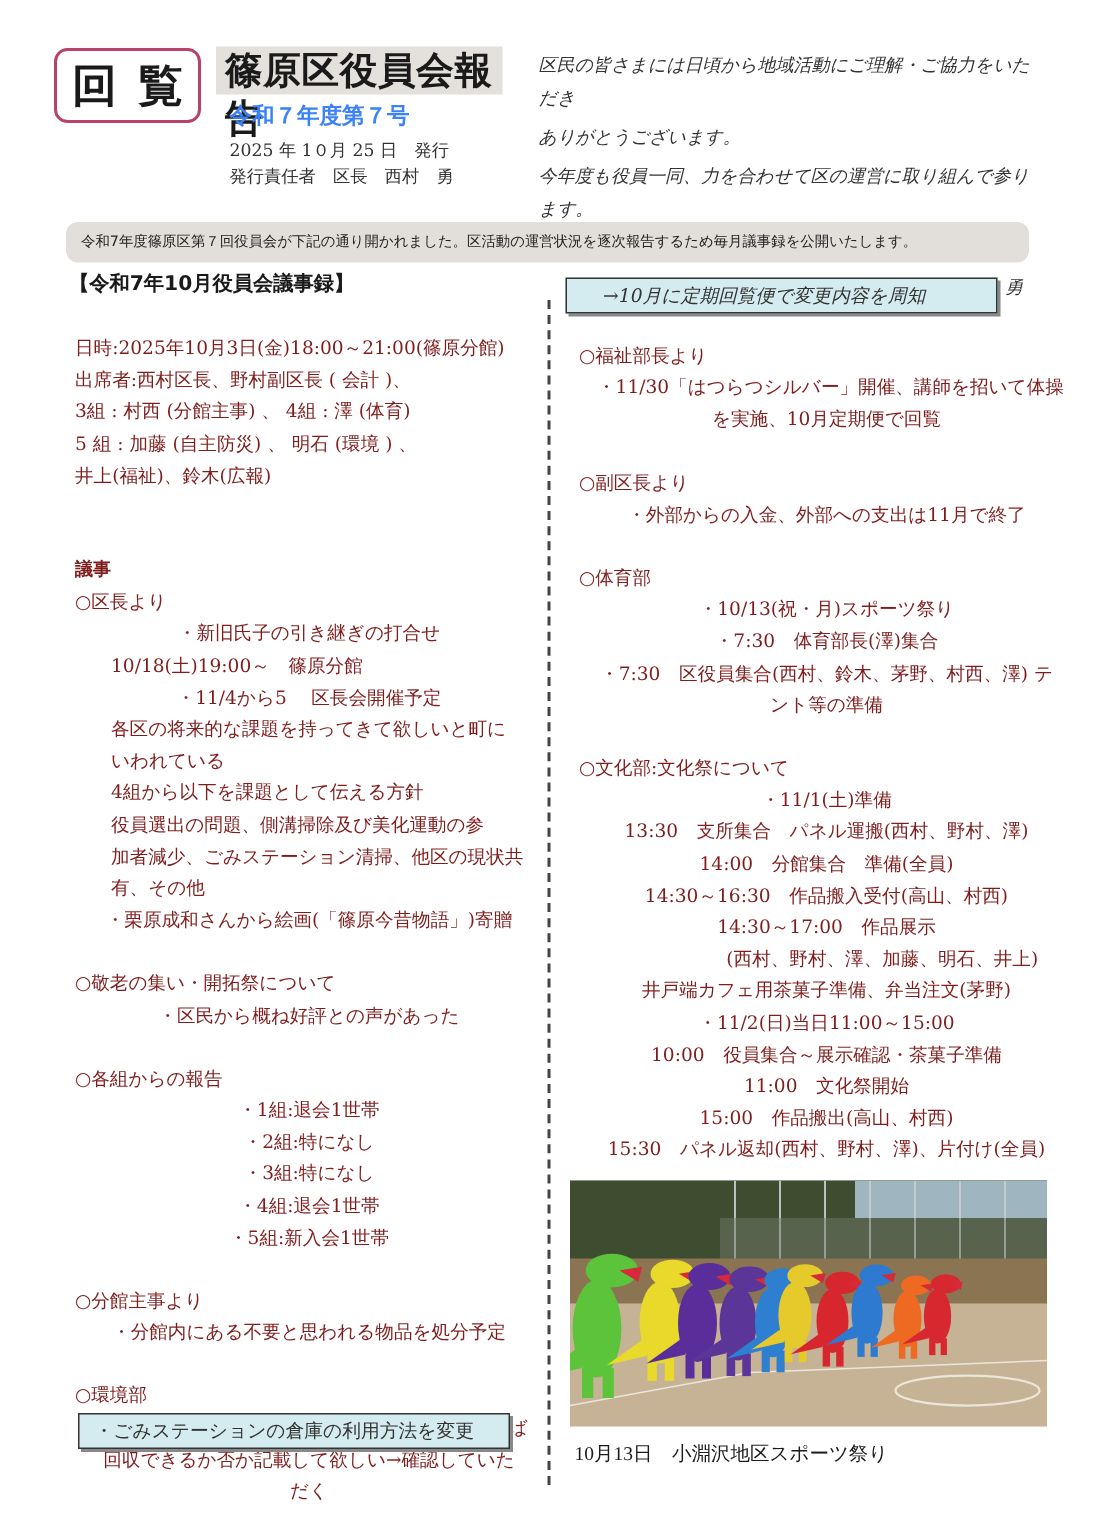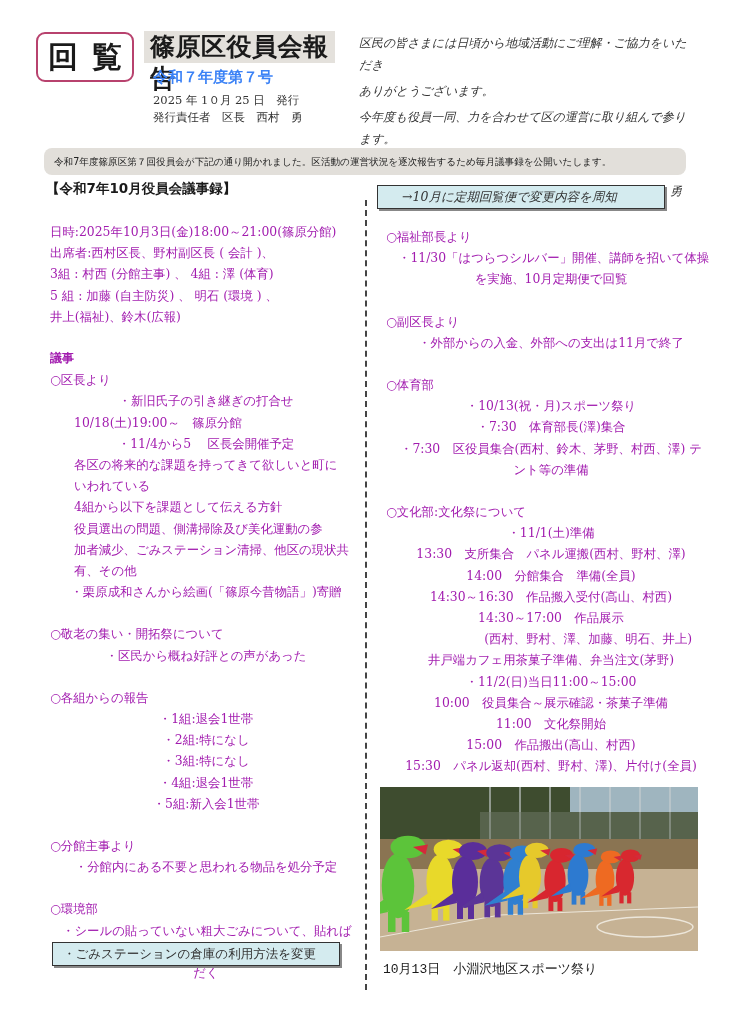--- a/index.html
+++ b/index.html
@@ -27,41 +27,41 @@
   .greeting p { margin:4px;font-style:italic; }
   .signature { text-align:right; padding-right:14px; }
   
   .notice {
     left:44px; top:148px; width:642px; height:27px; background:#e2dfda; border-radius:8px;
     font-family:"DejaVu Sans","Liberation Sans",sans-serif; font-size:9.6px; line-height:27px;
     padding-left:10px; box-sizing:border-box; color:#222; white-space:nowrap; overflow:hidden;
   }
   
   .minutes-title { left:46px; top:180px; font-family:"DejaVu Sans","Liberation Sans",sans-serif; font-weight:bold; font-size:13.5px; color:#1a1a1a; }
-  .col { font-size:12.4px; line-height:21.2px; color:#a21caf; }
+  .col { font-size:12.4px; line-height:21.2px; color:#7f1d1d; }
   .col .line { white-space:nowrap; }
   .indent1 { padding-left:12px;text-align:center; }
   .indent2 { padding-left:24px; }
   .gap { height:21px; }
-  .bold { font-weight:bold; font-family:"DejaVu Sans","Liberation Sans",sans-serif; font-size:12px; }
+  .bold { font-weight:bold; font-family:"DejaVu Sans","Liberation Sans",sans-serif; font-size:12px;margin-top:21px; }
   .leftcol { left:50px; top:221px; width:300px; }
   .rightcol { left:386px; top:226px; width:318px; }
   .hl-box {
     background:#d4ebef; border:1.5px solid #333; box-shadow:2px 2px 0 #888;
     font-size:12.5px; color:#333; box-sizing:border-box;
   }
   .hl-left { left:52px; top:942px; width:288px; height:24px; line-height:22px; padding-left:10px; }
   .hl-right { left:377px; top:185px; width:288px; height:24px; line-height:22px; padding-left:24px;font-style:italic; }
   .divider { left:365px; top:200px; width:0; height:790px; border-left:2px dashed #444; }
   
   .photo {
     left:380px; top:787px; width:318px; height:164px; overflow:hidden;
     background:linear-gradient(180deg,#3c4a30 0%,#4b5a38 30%,#8b7a58 48%,#c3ad8b 60%,#c9b597 100%);
   }
-  .caption { left:383px; top:960px; font-family:Liberation Mono, monospace; font-size:13px; color:#1a1a1a; }
+  .caption { left:383px; top:960px; font-family:Liberation Serif, serif; font-size:13px; color:#1a1a1a; }
 </style>
 </head>
 <body>
 
 <div class="abs kairan">
   <span>回</span>
   <span>覧</span>
 </div>
 <div class="abs title">篠原区役員会報告</div>
 <div class="abs issue">令和７年度第７号</div>

